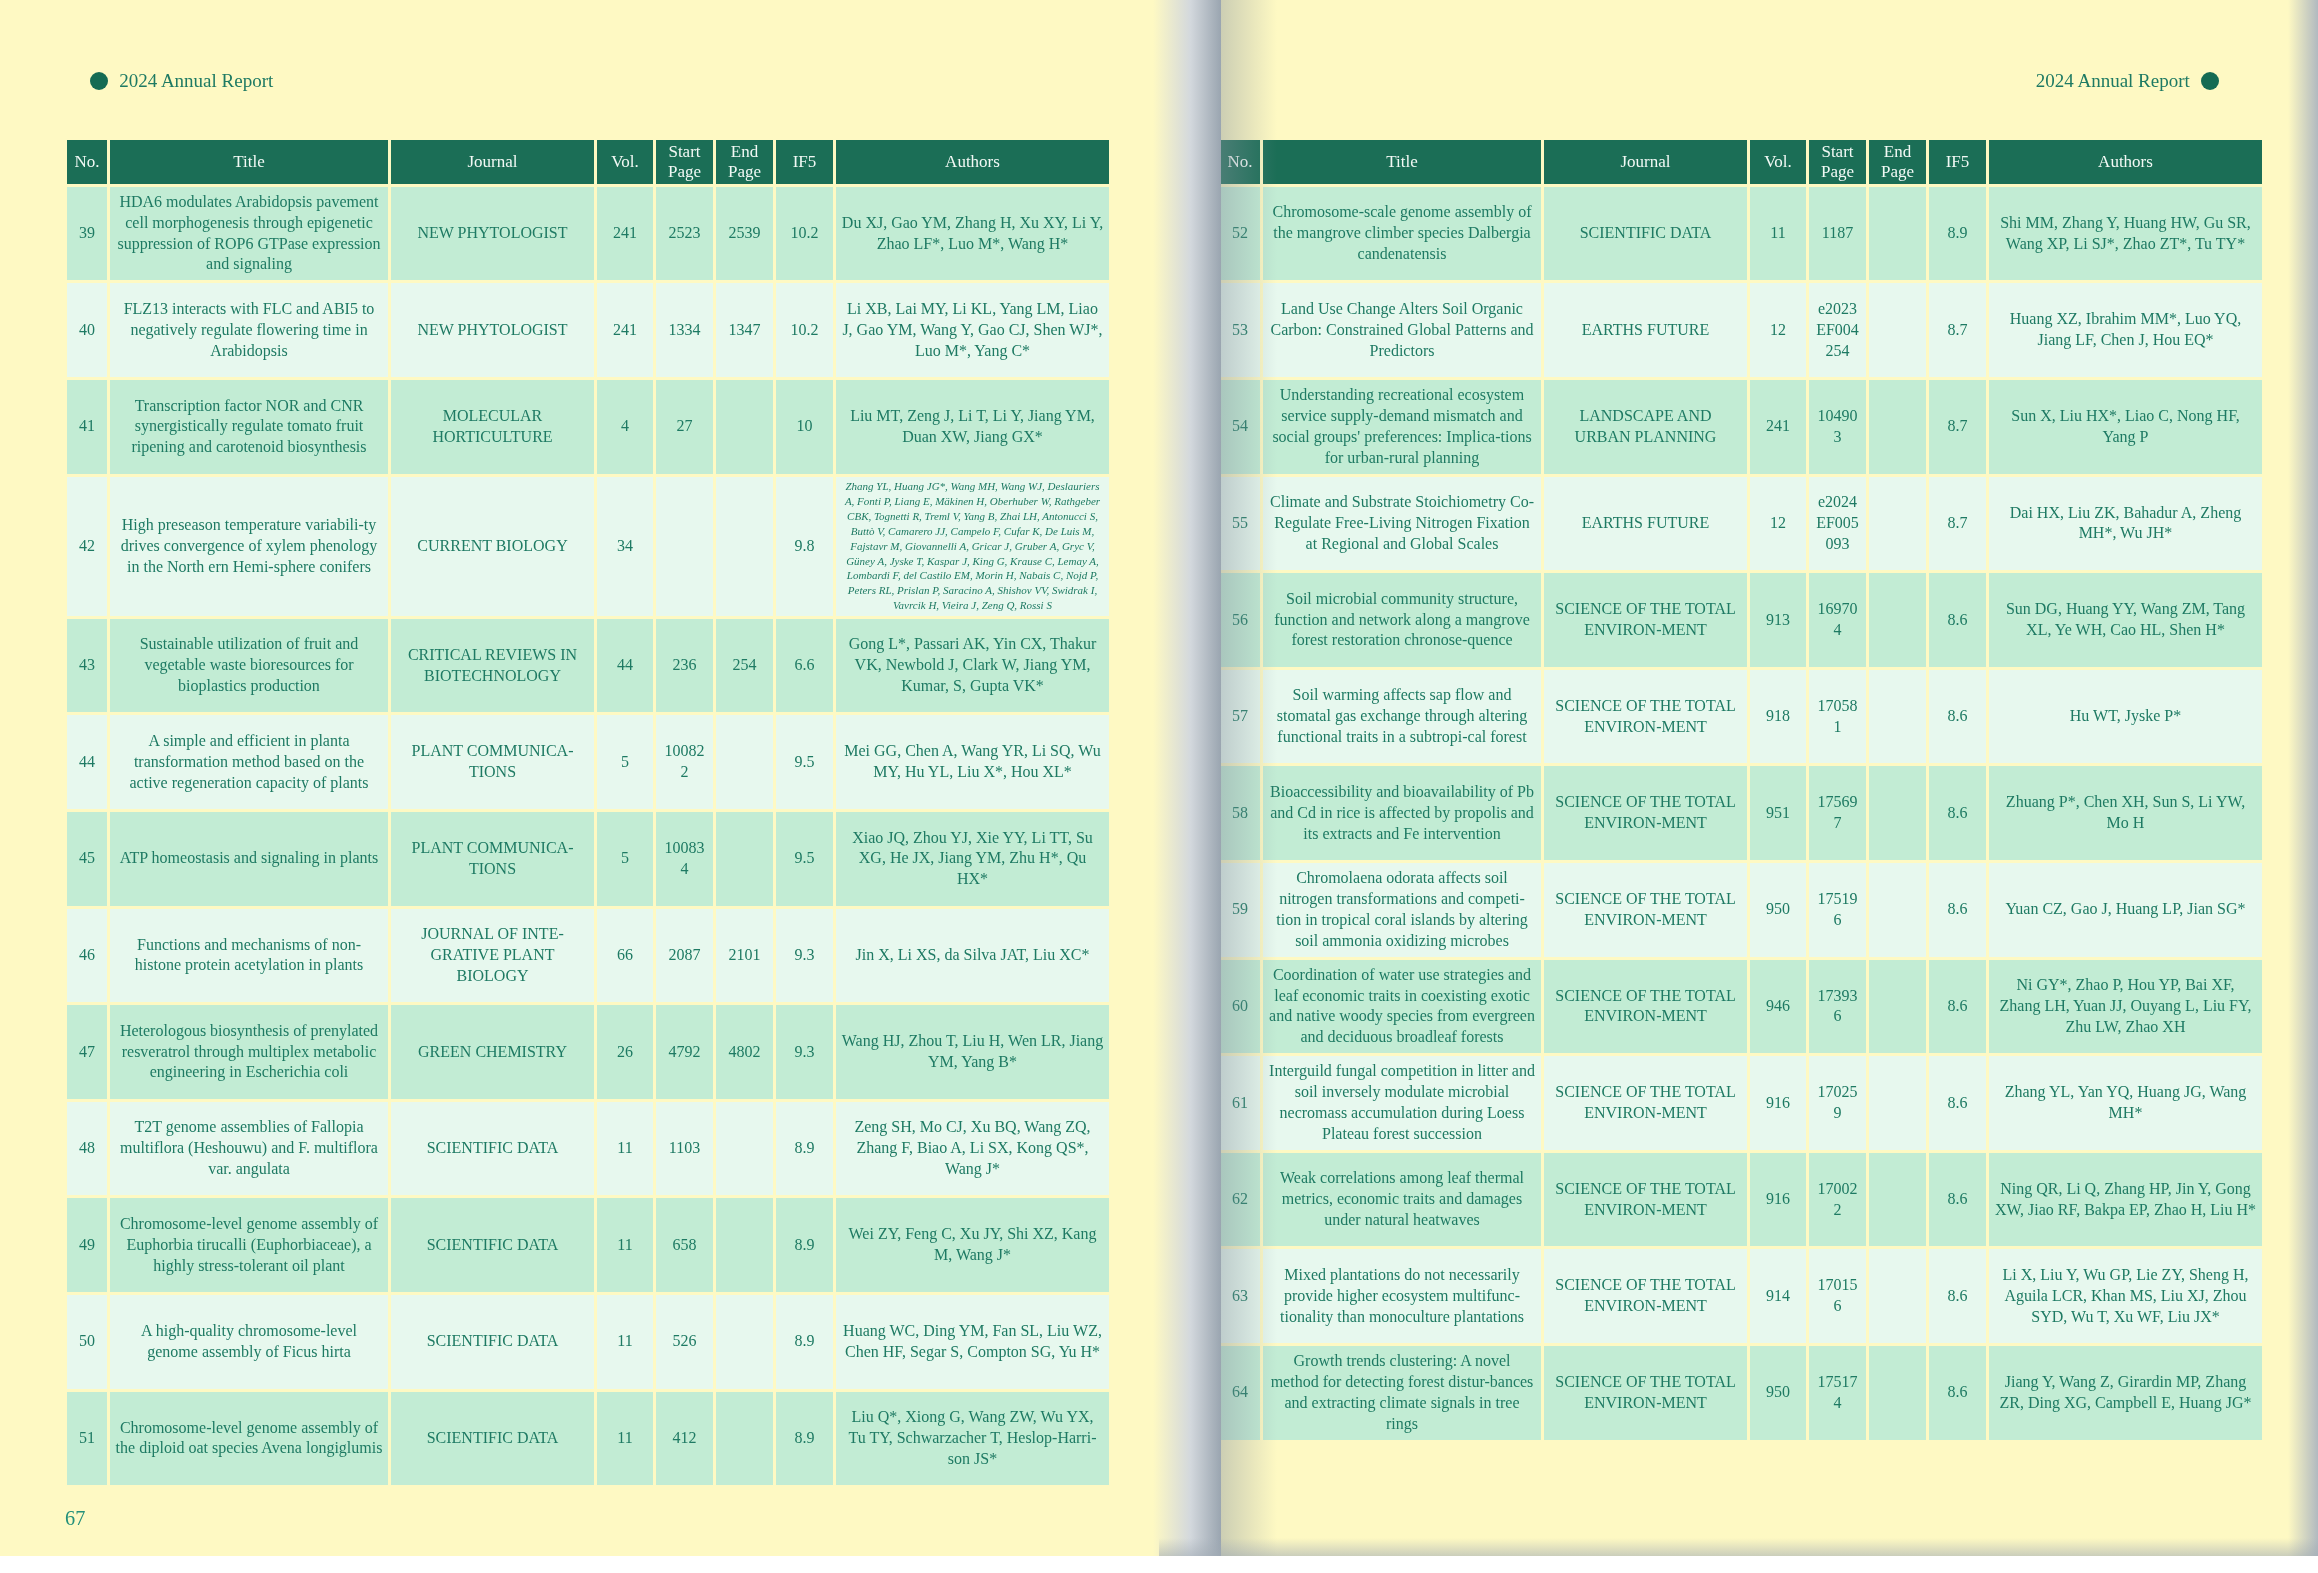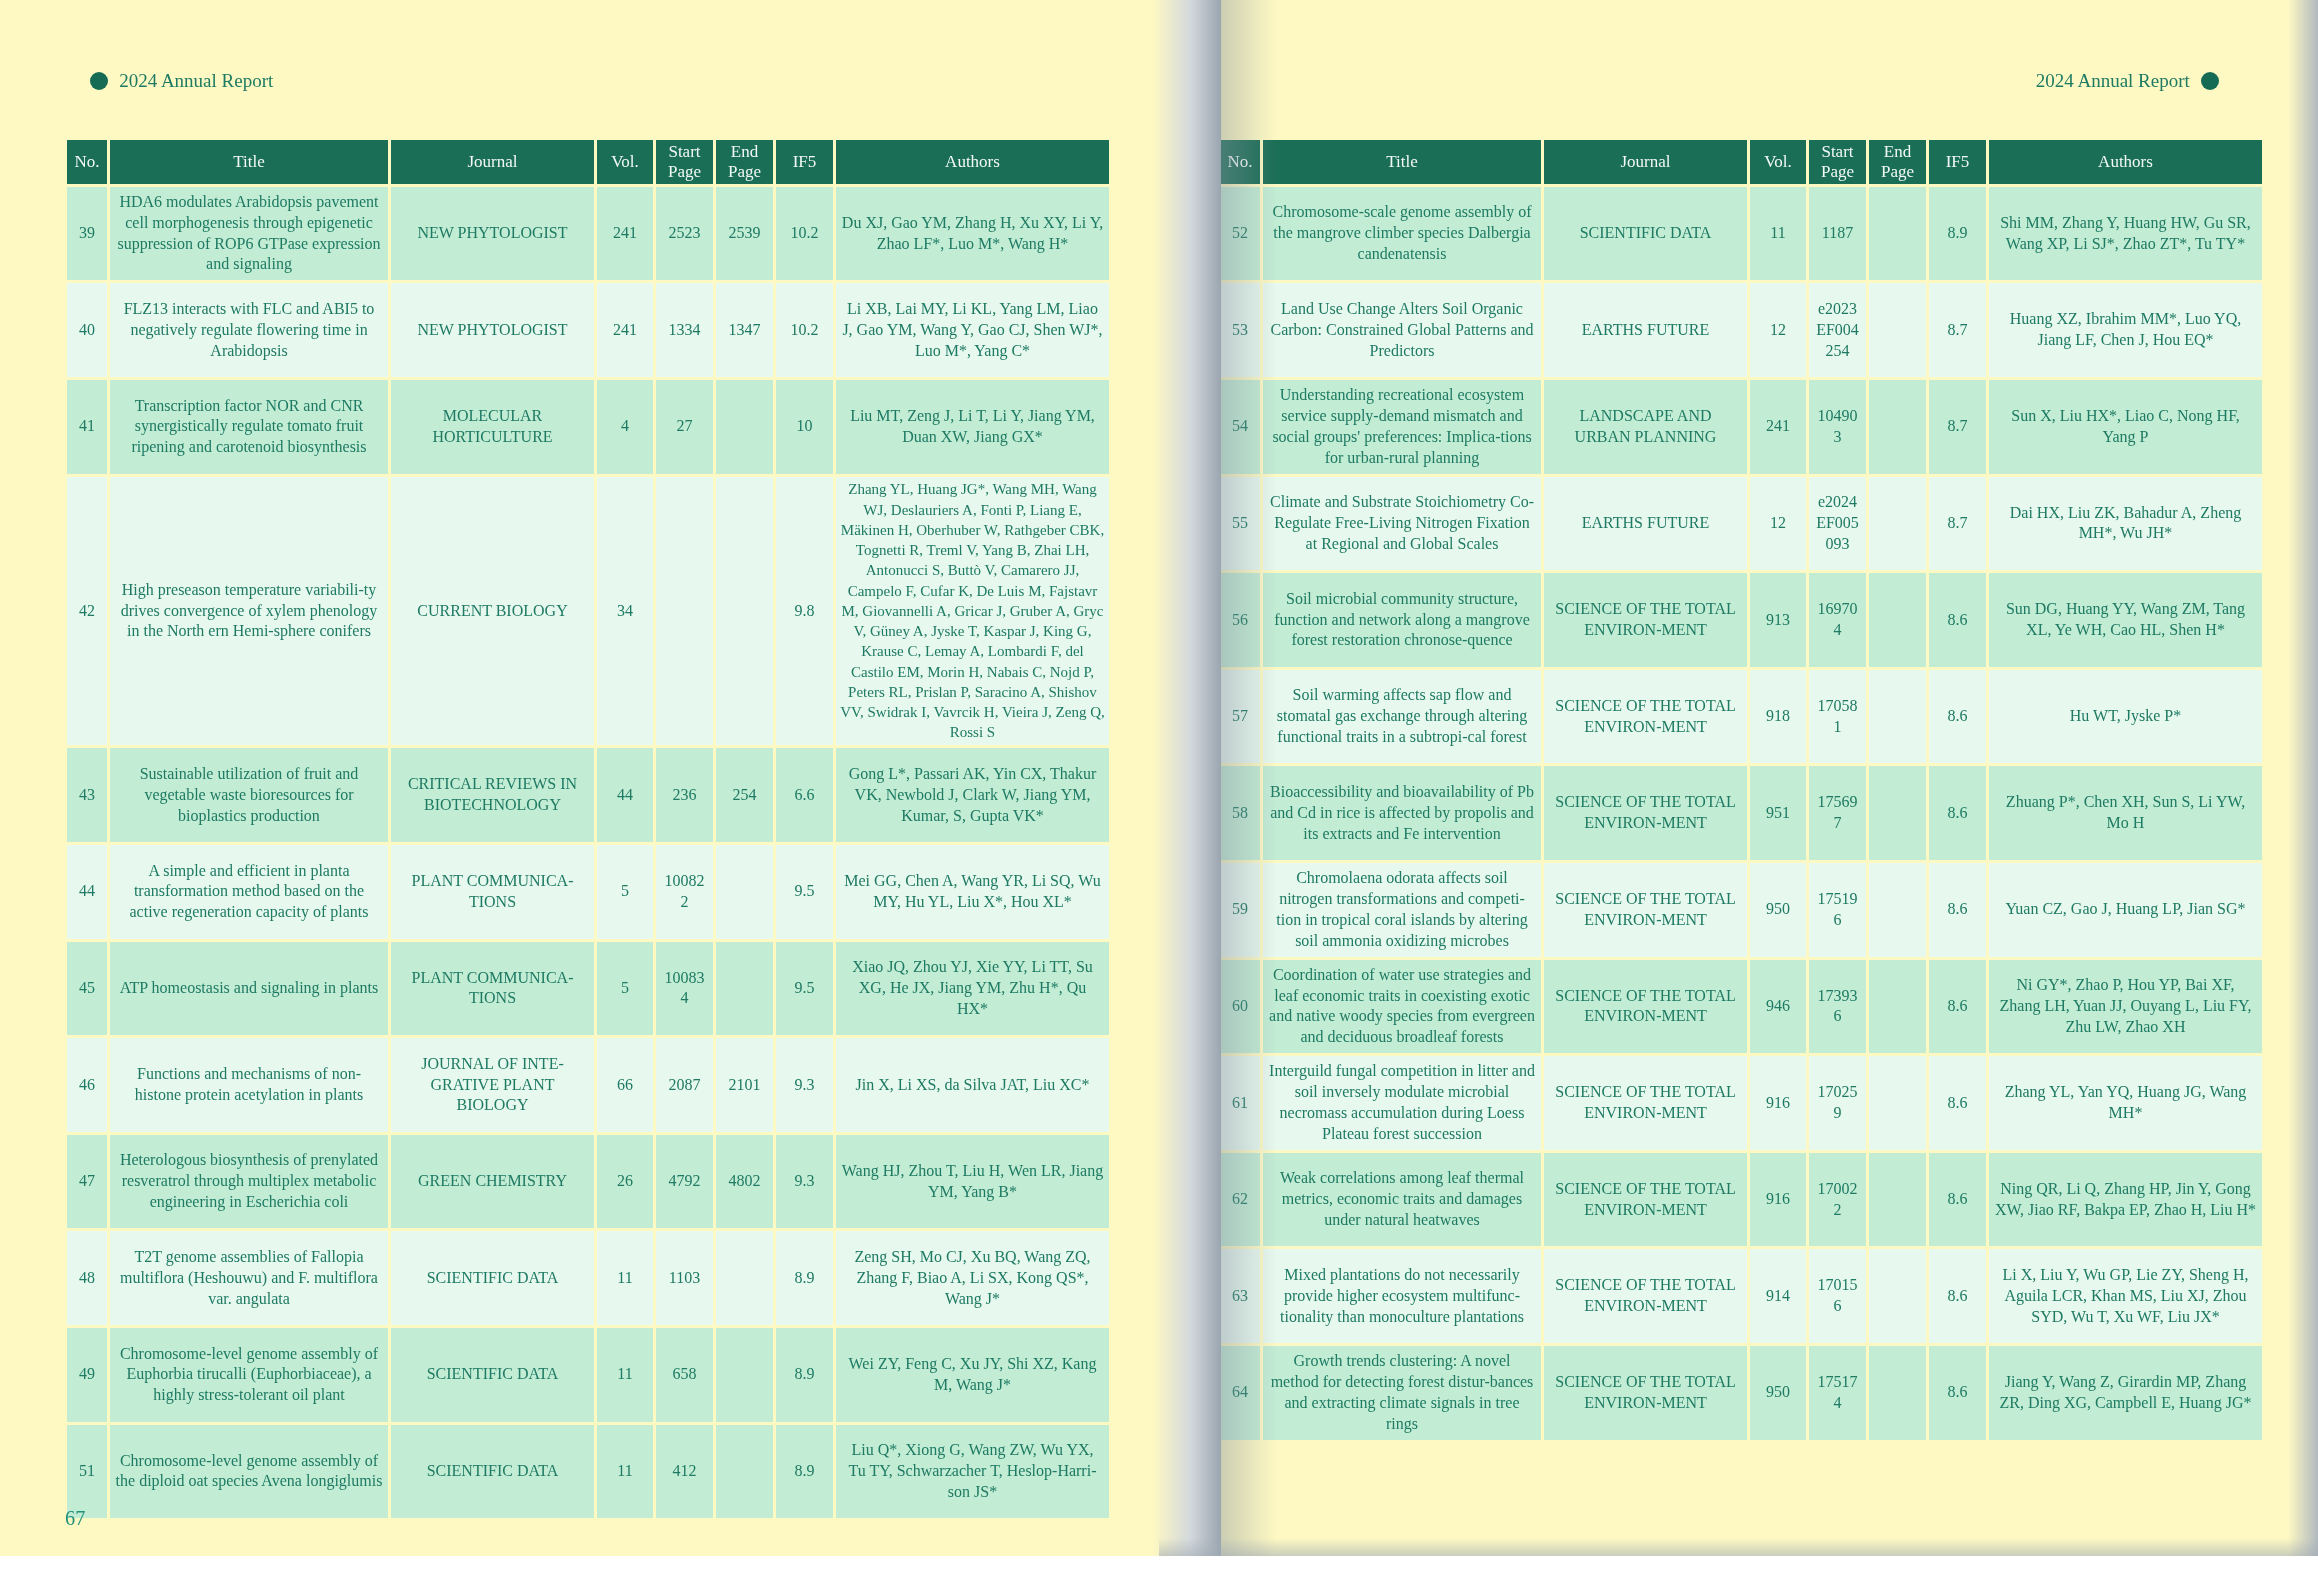--- a/index.html
+++ b/index.html
@@ -64,21 +64,21 @@
     line-height: 1.3;
     color: var(--text, #1e7a63);
     text-align: center;
     vertical-align: middle;
     padding: 2.8px 5.6px;
     height: 88px;
     word-wrap: break-word;
   }
   tr.dark  td { background: var(--row-dark, #c2ecd4); }
   tr.light td { background: var(--row-light, #e7f8ee); }
-  td.authors-small { font-size: 15px; line-height: 1.35; padding: 2.8px 4.2px; }
+  td.authors-small { font-size: 11px; line-height: 1.35; padding: 2.8px 4.2px; font-style: italic; }
   
   .page-number {
     position: absolute;
     font-size: 20.3px;
     color: #23907a;
   }
   .pn-left  { left: 45px;  top: 1507px; margin-left: 20px; }
   .pn-right { left: 2251px; top: 1592px; }
   
   .spine {
@@ -239,20 +239,30 @@
         <tr class="dark">
           <td>49</td>
           <td>Chromosome-level genome assembly of Euphorbia tirucalli (Euphorbiaceae), a highly stress-tolerant oil plant</td>
           <td>SCIENTIFIC DATA</td>
           <td>11</td>
           <td>658</td>
           <td></td>
           <td>8.9</td>
           <td>Wei ZY, Feng C, Xu JY, Shi XZ, Kang M, Wang J*</td>
         </tr>
+        <tr class="light">
+          <td>50</td>
+          <td>A high-quality chromosome-level genome assembly of Ficus hirta</td>
+          <td>SCIENTIFIC DATA</td>
+          <td>11</td>
+          <td>526</td>
+          <td></td>
+          <td>8.9</td>
+          <td>Huang WC, Ding YM, Fan SL, Liu WZ, Chen HF, Segar S, Compton SG, Yu H*</td>
+        </tr>
         <tr class="dark">
           <td>51</td>
           <td>Chromosome-level genome assembly of the diploid oat species Avena longiglumis</td>
           <td>SCIENTIFIC DATA</td>
           <td>11</td>
           <td>412</td>
           <td></td>
           <td>8.9</td>
           <td>Liu Q*, Xiong G, Wang ZW, Wu YX, Tu TY, Schwarzacher T, Heslop-Harri-son JS*</td>
         </tr>

